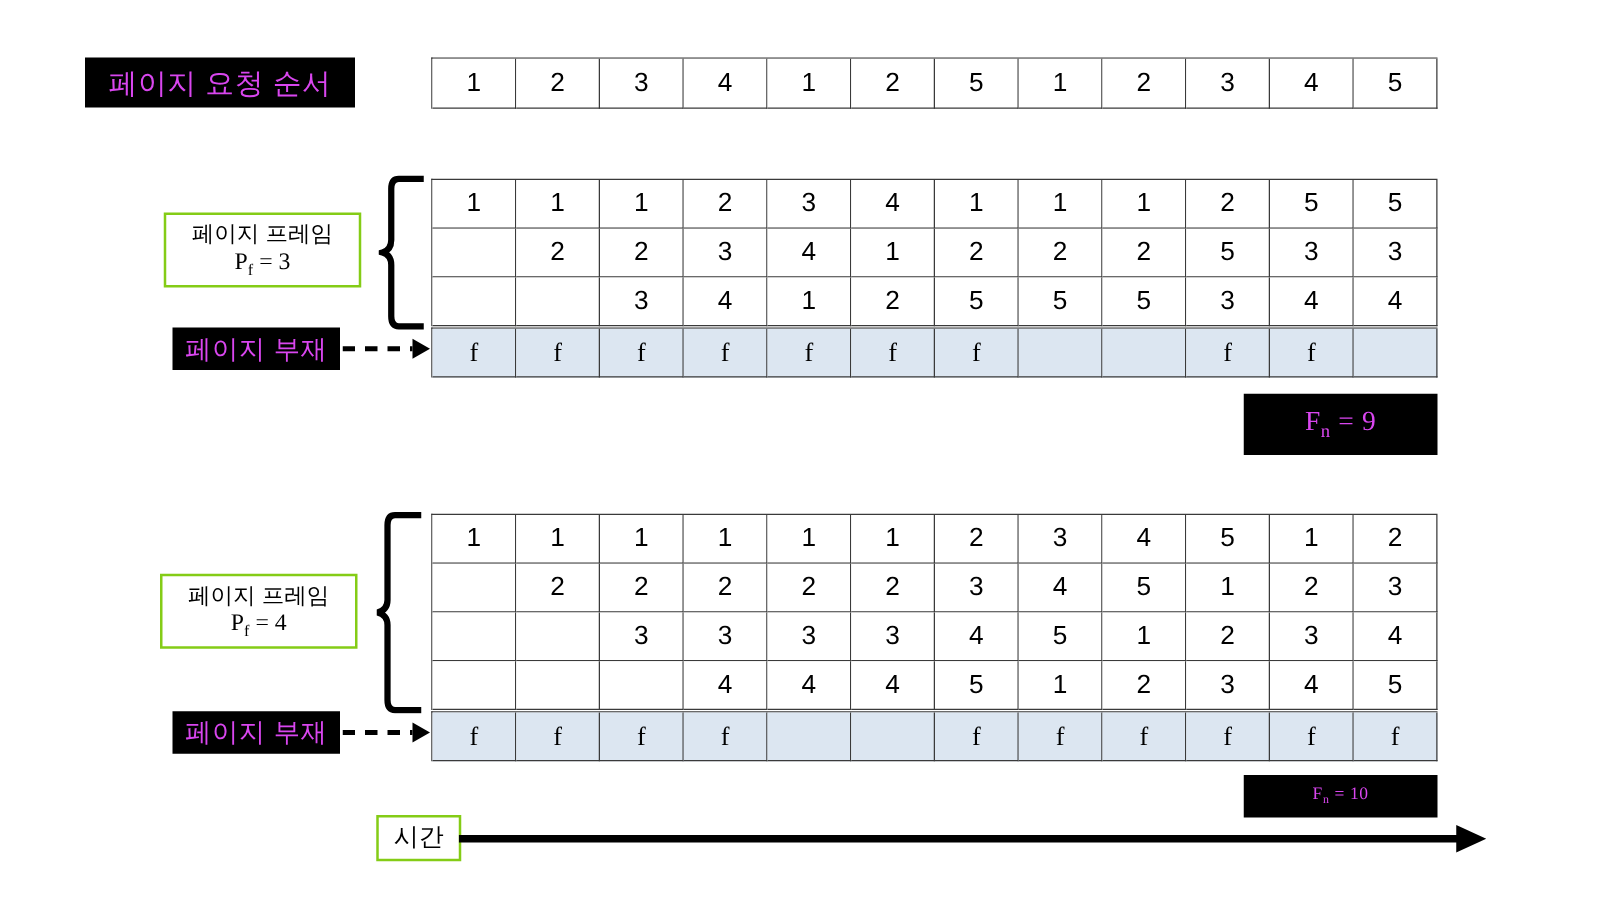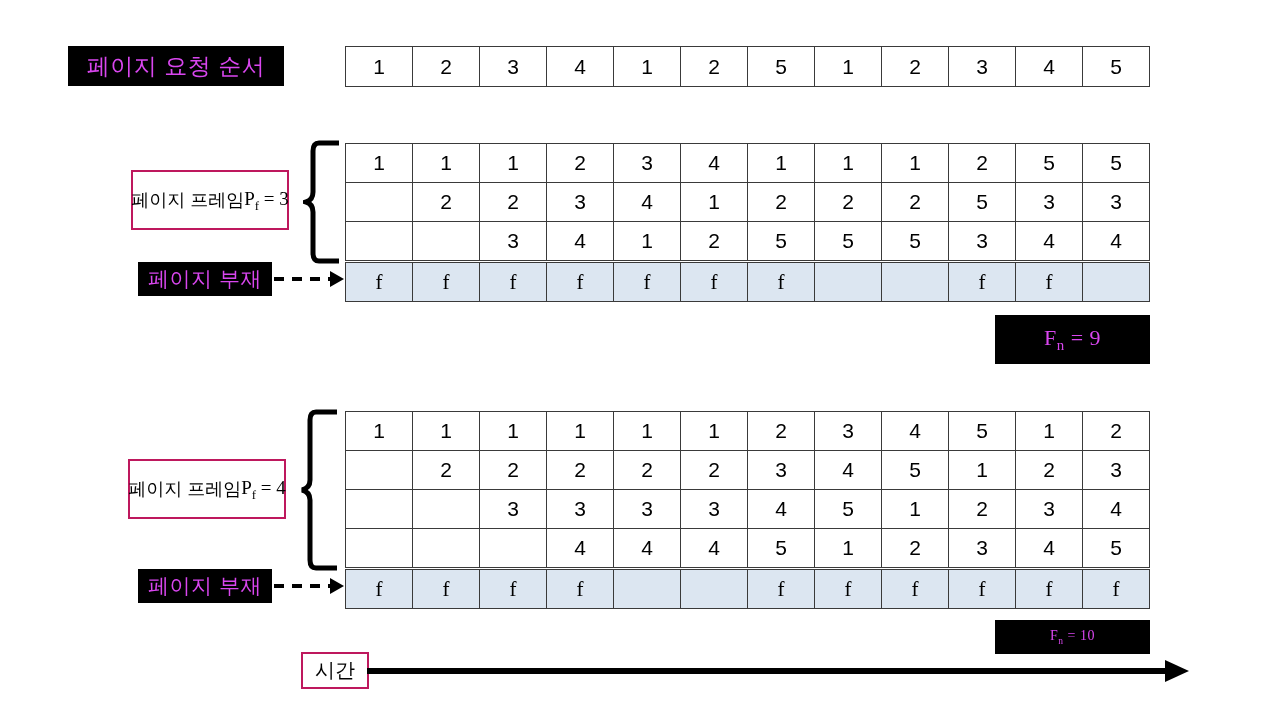--- a/index.html
+++ b/index.html
@@ -27,22 +27,23 @@
     justify-content: center;
     font-family: "Liberation Sans", sans-serif;
     letter-spacing: 0.5px;
     white-space: nowrap;
   }
 
   
   .box-label {
     position: absolute;
     background: #ffffff;
-    border: 2px solid #be185d;
+    border: 2px solid #84cc16;
     display: flex;
+    flex-direction: column;
     align-items: center;
     justify-content: center;
     text-align: center;
     line-height: 1.25;
     white-space: nowrap;
   }
 
   
   .grid {
     position: absolute;

